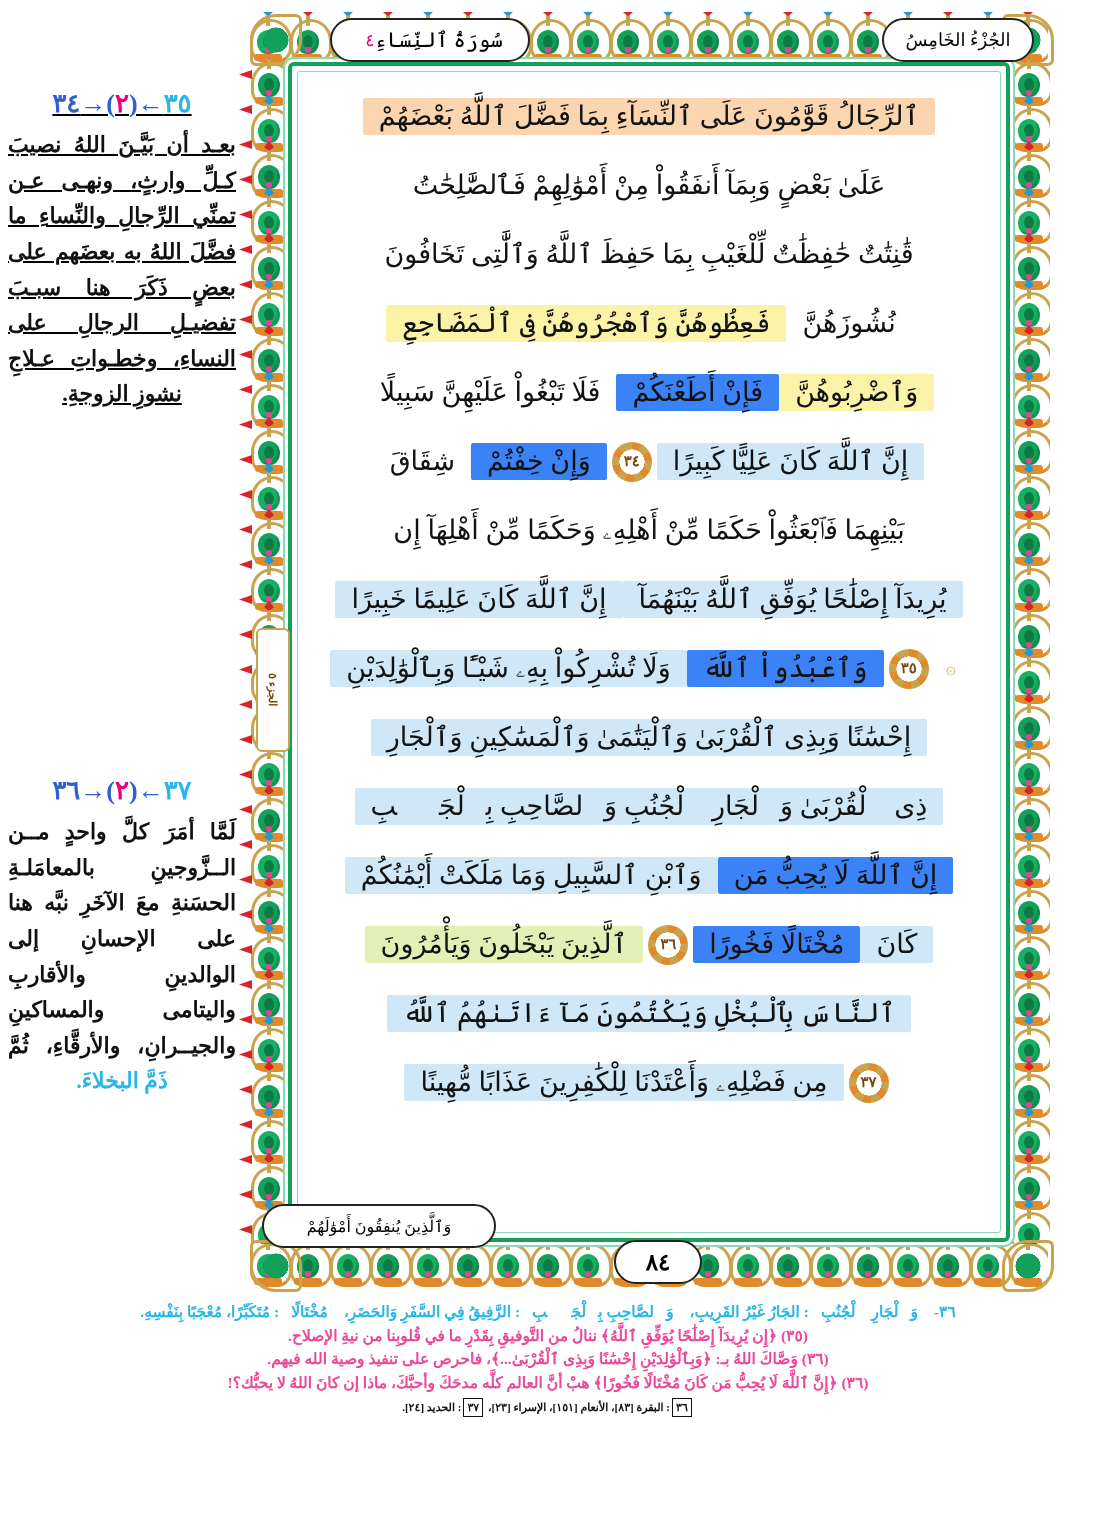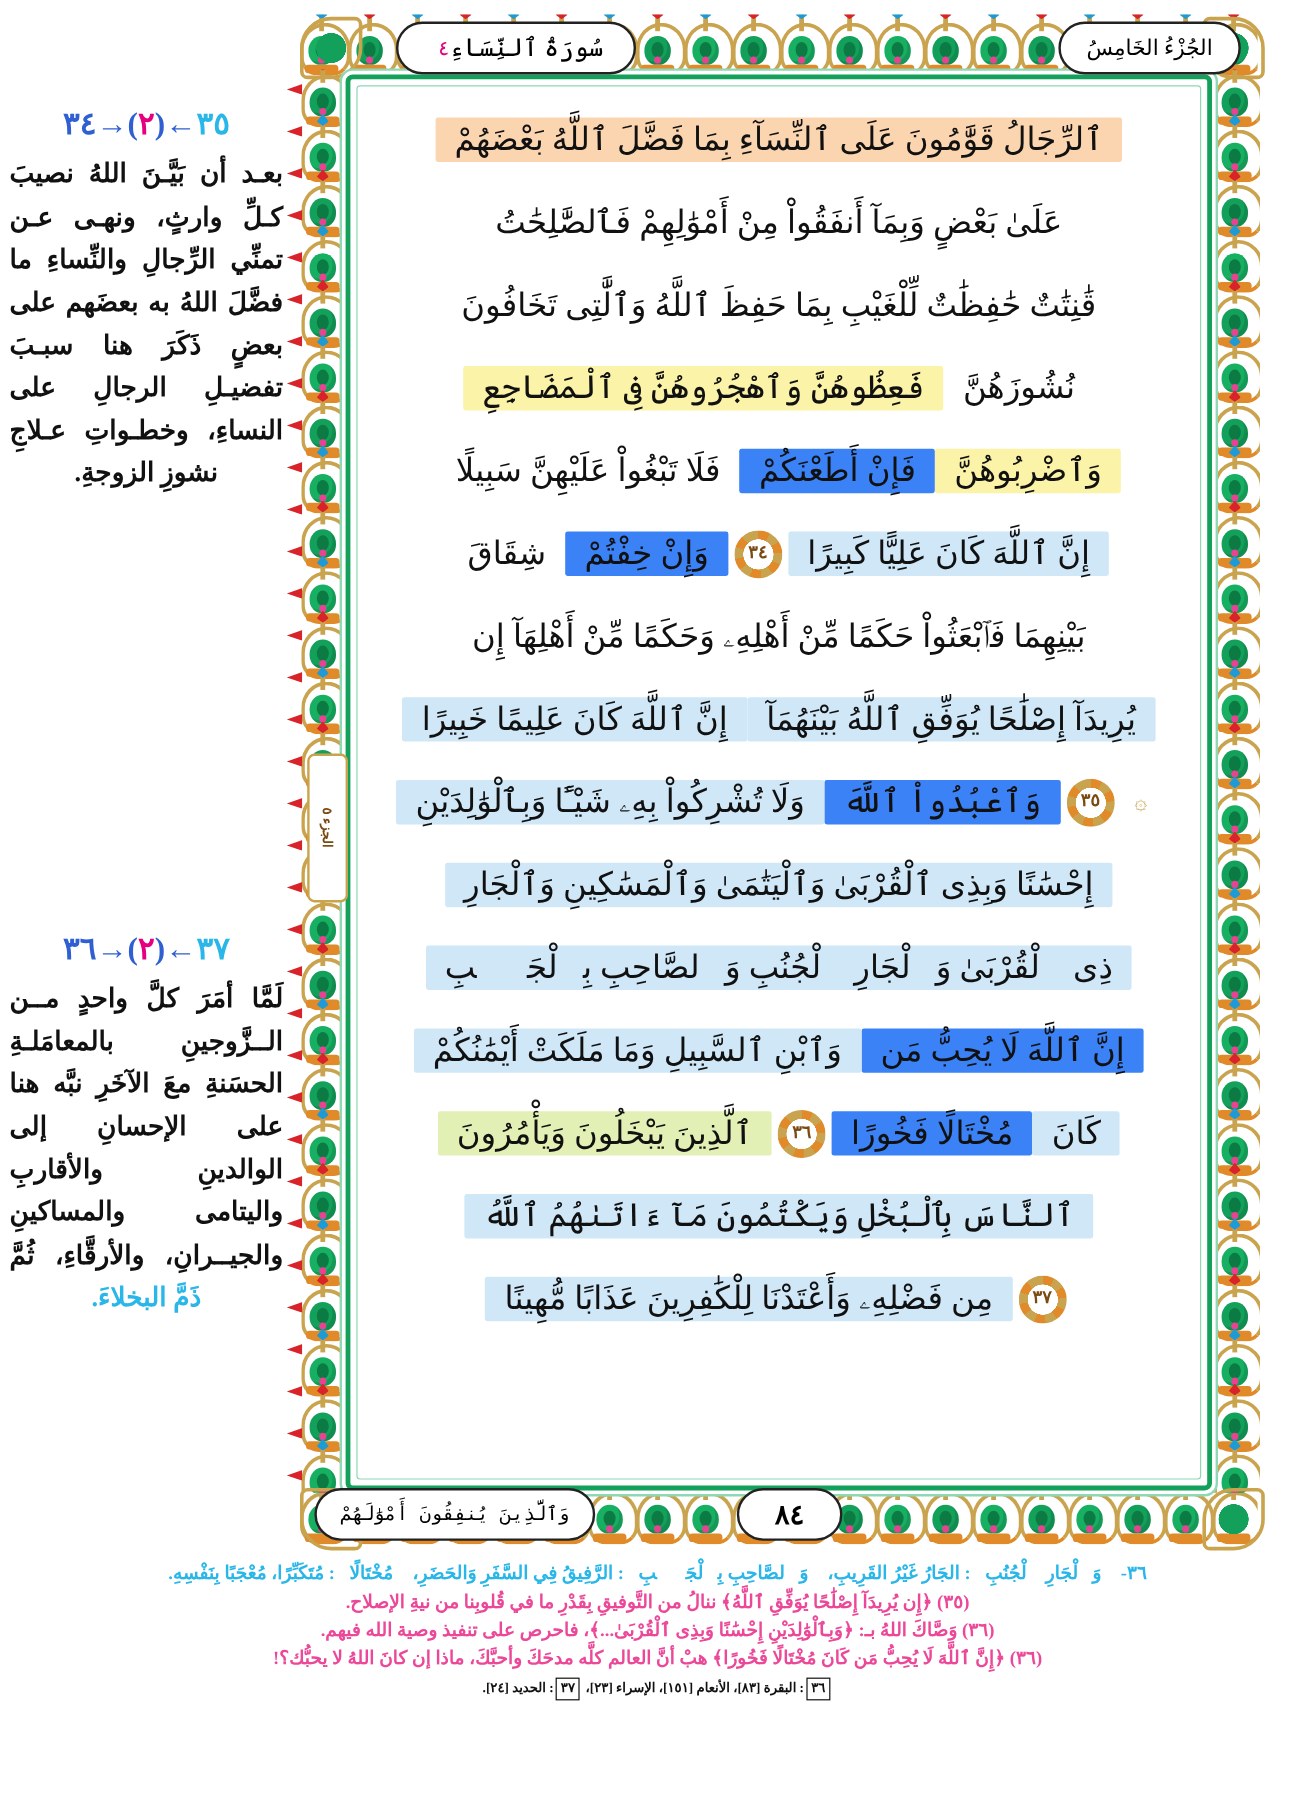--- a/index.html
+++ b/index.html
@@ -81,21 +81,21 @@
 
   
   .cartouche{
     position:absolute;background:#fff;border:2px solid #222;border-radius:26px;
     display:flex;align-items:center;justify-content:center;
     font-family:"Liberation Serif","DejaVu Serif",serif;
     white-space:nowrap;z-index:6;
   }
   .cart-surah{left:330px;top:18px;width:196px;height:40px;font-size:21px;}
   .cart-juz{left:882px;top:18px;width:148px;height:40px;font-size:18px;}
-  .cart-catch{left:262px;top:1240px;width:230px;height:40px;font-size:16px;font-family:Liberation Mono, monospace;}
+  .cart-catch{left:262px;top:1204px;width:230px;height:40px;font-size:16px;}
   .cart-page{left:614px;top:1240px;width:84px;height:40px;font-size:23px;font-weight:bold;}
   .surah-no{color:#e6007e;font-size:17px;margin-left:8px;}
 
   
   .ayah-line{
     display:flex;align-items:center;justify-content:center;
     height:69px;font-size:27px;line-height:1.18;
     color:#111;letter-spacing:0;white-space:nowrap;
     font-family:"Liberation Serif","DejaVu Serif",serif;
     direction:rtl;
@@ -124,21 +124,21 @@
   .sajda-mark{
     display:inline-flex;align-items:center;justify-content:center;
     width:26px;height:26px;margin:0 4px;flex:0 0 auto;color:#c9a34e;font-size:18px;
   }
 
   
   .sidebar{
     position:absolute;left:8px;top:88px;width:228px;
     direction:rtl;text-align:center;
   }
-  .sb-block{margin-bottom:10px;}
+  .sb-block{margin-bottom:10px;text-decoration:underline;}
   .sb-head{
     font-size:26px;font-weight:bold;letter-spacing:1px;margin-bottom:8px;
     font-family:"Liberation Serif","DejaVu Serif",serif;
   }
   .sb-head .n-cyan{color:#29b6e8;}
   .sb-head .n-blue{color:#2f5fd0;}
   .sb-head .n-pink{color:#e6007e;}
   .sb-head .n-arrow{color:#2f5fd0;}
   .sb-body{
     font-size:22px;line-height:1.62;color:#111;text-align:justify;

